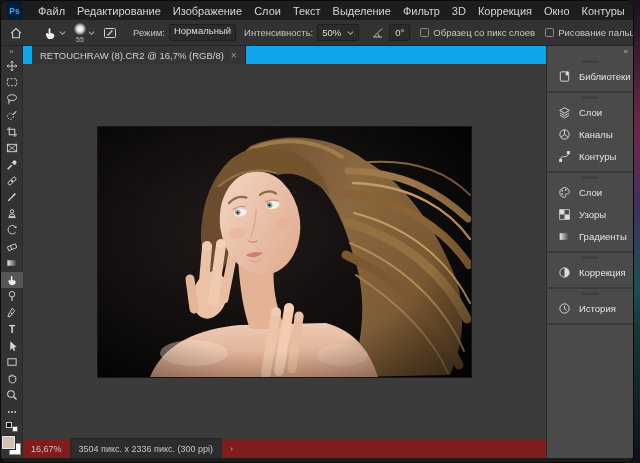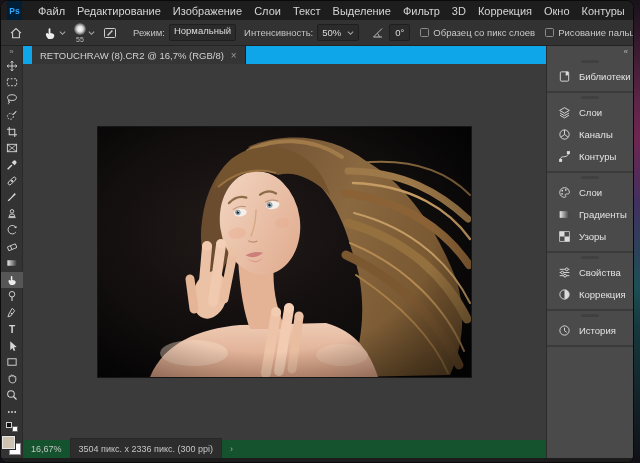--- a/index.html
+++ b/index.html
@@ -53,21 +53,21 @@
   .sw-bg { position:absolute; right:0; bottom:0; width:12px; height:12px; background:#ffffff; border:1px solid #8d8d8d; }
   .sw-fg { position:absolute; left:0; top:0; width:13px; height:13px; border:1px solid #e5e5e5; outline:1px solid #2a2a2a; }
   
   .docarea { flex:1 1 auto; display:flex; flex-direction:column; min-width:0; }
   .tabbar { height:18px; background:#0ea5e9; display:flex; align-items:flex-start; padding-left:9px; flex:0 0 auto; }
   .tab { height:18px; background:#353535; color:#d2d2d2; font-size:9.5px; display:flex; align-items:center;
     gap:7px; padding:0 8px; border-right:1px solid #1f1f1f; }
   .tab-close { color:#9a9a9a; font-size:10px; }
   .pasteboard { flex:1 1 auto; background:#3b3b3b; display:flex; align-items:center; justify-content:center; min-height:0; }
   .photo { width:373px; height:250px; box-shadow:0 0 0 1px #161616; }
-  .statusbar { height:18px; background:#14532d; display:flex; align-items:center; gap:8px; padding-left:8px;
+  .statusbar { height:18px; background:#7f1d1d; display:flex; align-items:center; gap:8px; padding-left:8px;
     color:#c6c6c6; font-size:9px; flex:0 0 auto; }
   .doc-size { background:#2d2d2d; border:1px solid #272727; padding:5px 8px; border-radius:1px; white-space:nowrap; }
   .status-chev { color:#a8a8a8; font-size:9px; }
   
   .rpanel { width:87px; background:#4a4a4a; border-left:1px solid #2c2c2c; display:flex; flex-direction:column; flex:0 0 auto; }
   .rp-head { height:11px; display:flex; justify-content:flex-end; align-items:center; padding-right:5px;
     color:#b5b5b5; font-size:8px; }
   .rp-group { border-bottom:2px solid #3a3a3a; padding-bottom:4px; }
   .rp-grip { width:18px; height:3px; border-radius:2px; background:#404040; margin:3px auto 2px; }
   .rp-item { height:22px; display:flex; align-items:center; gap:8px; padding-left:11px; color:#e3e3e3; font-size:9.5px; }
@@ -617,39 +617,33 @@
       <div class="rp-group">
         <div class="rp-grip"></div>
         <div class="rp-item">
             <svg>
               <use href="#p-color"></use>
             </svg>
             <span>Слои</span>
           </div>
         <div class="rp-item">
             <svg>
+              <use href="#p-patterns"></use>
+            </svg>
+            <span>Узоры</span>
+          </div>
+        <div class="rp-item">
+            <svg>
               <use href="#p-grad"></use>
             </svg>
             <span>Градиенты</span>
-          </div>
-        <div class="rp-item">
-            <svg>
-              <use href="#p-patterns"></use>
-            </svg>
-            <span>Узоры</span>
           </div>
       </div>
       <div class="rp-group">
         <div class="rp-grip"></div>
-        <div class="rp-item">
-            <svg>
-              <use href="#p-props"></use>
-            </svg>
-            <span>Свойства</span>
-          </div>
         <div class="rp-item">
             <svg>
               <use href="#p-adjust"></use>
             </svg>
             <span>Коррекция</span>
           </div>
       </div>
       <div class="rp-group">
         <div class="rp-grip"></div>
         <div class="rp-item">

